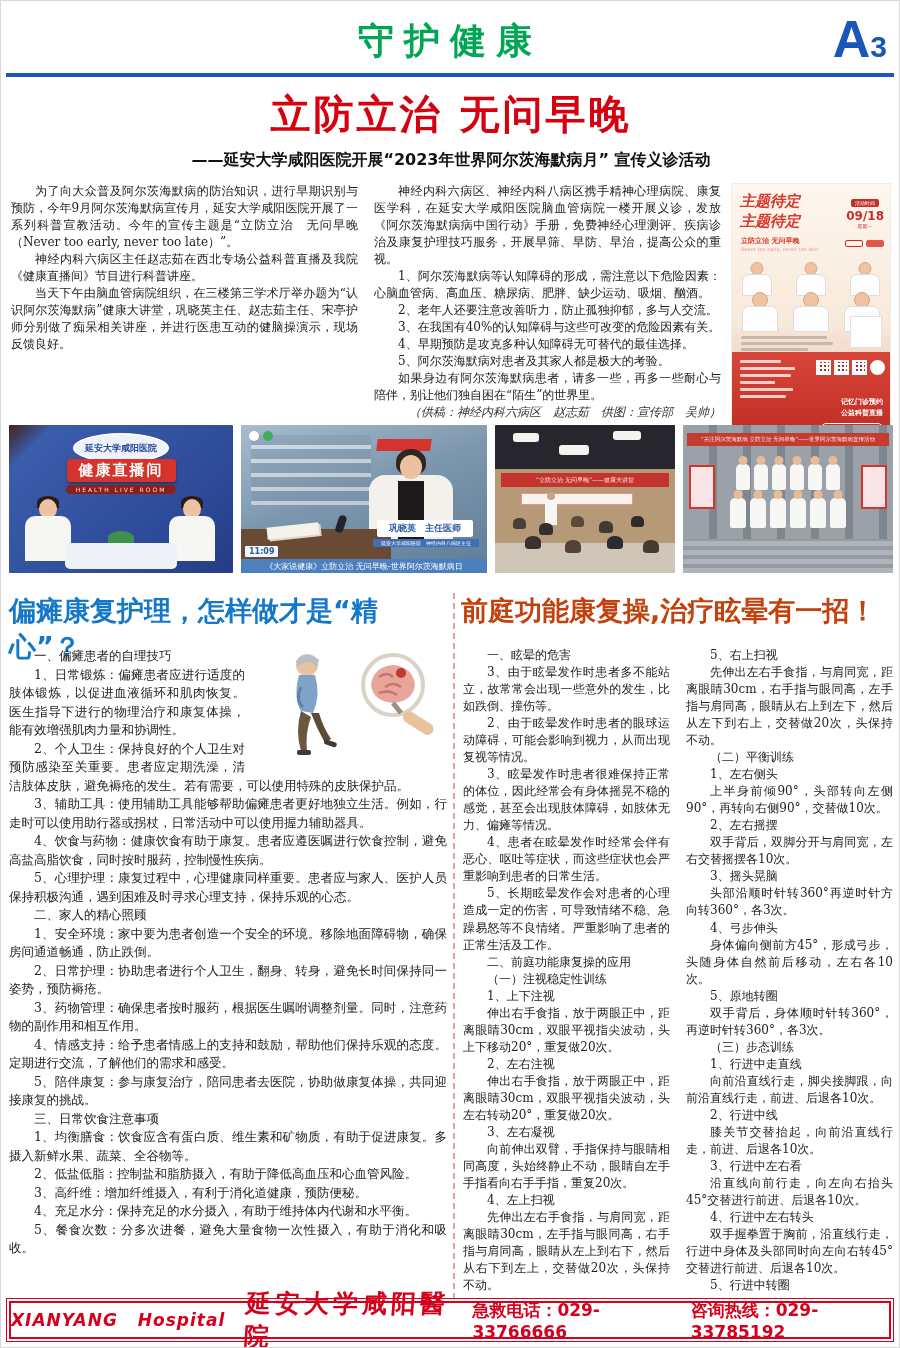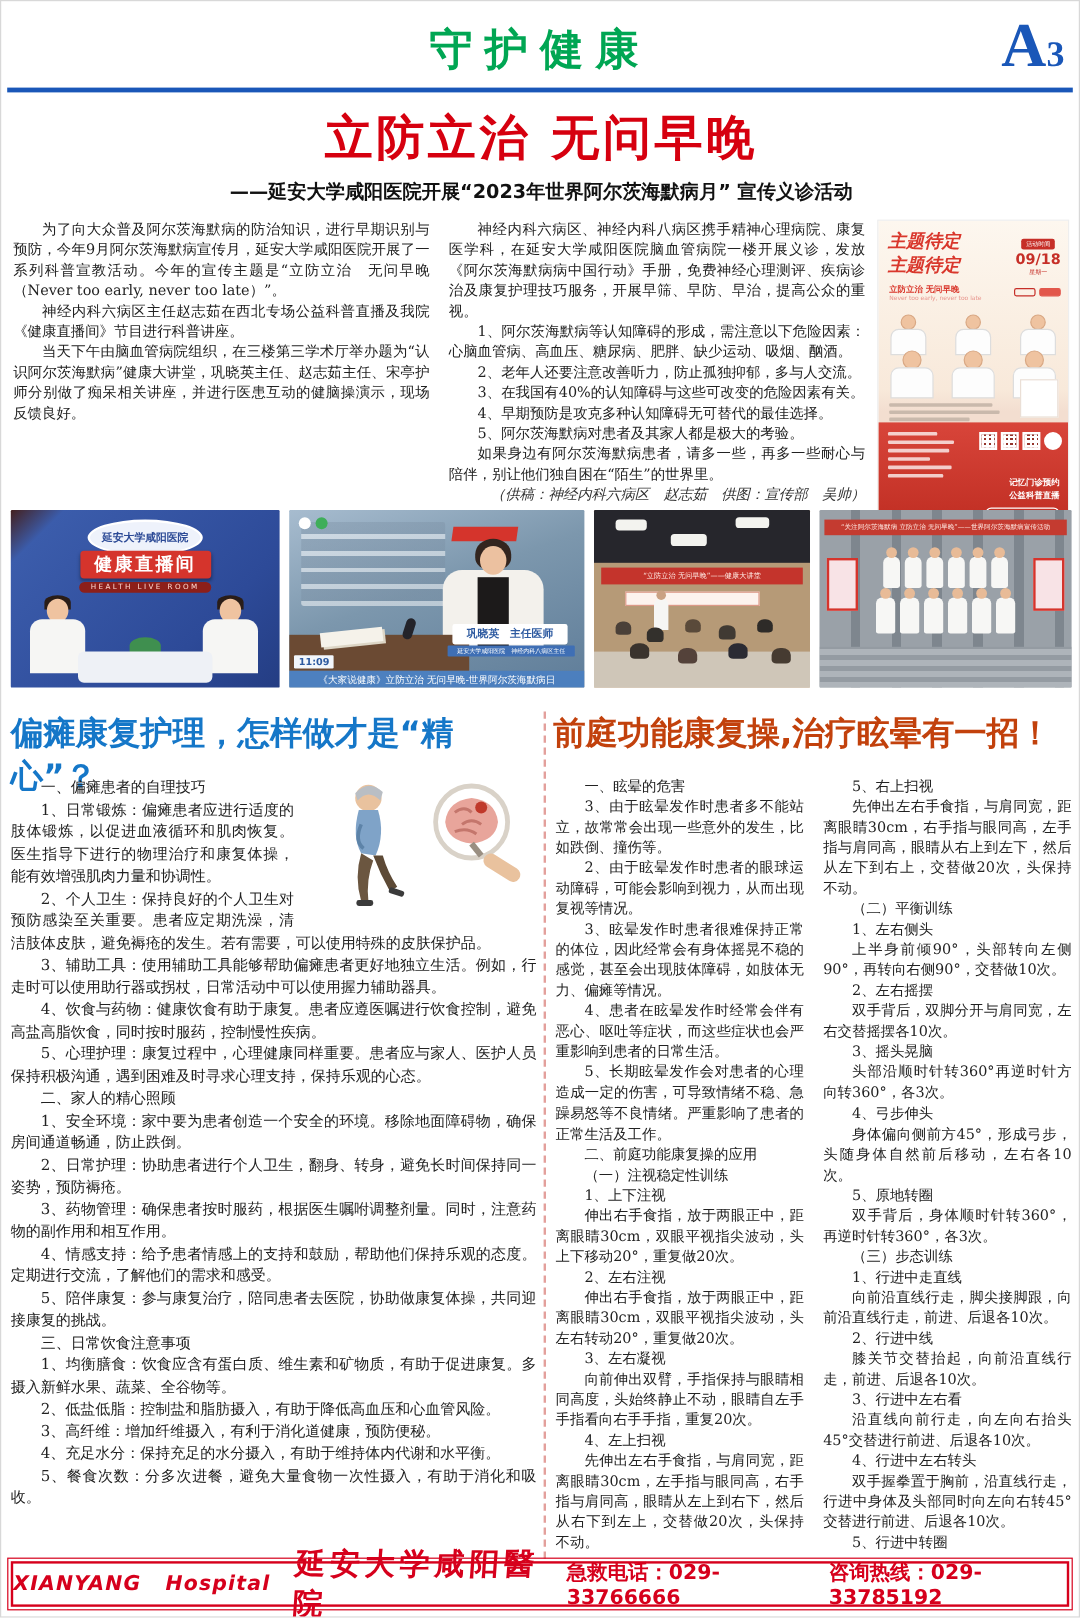--- a/index.html
+++ b/index.html
@@ -3,21 +3,21 @@
 <meta charset="utf-8">
 <style>
   * { margin:0; padding:0; box-sizing:border-box; }
   html,body { background:#e9e9e9; }
   body { font-family:"DejaVu Serif", serif; }
   .page { position:relative; width:900px; height:1348px; background:#ffffff; margin:0 auto; overflow:hidden; border:1px solid #d8d8d8; }
 
   
   .masthead { position:absolute; top:8px; left:0; right:0; height:60px; }
   .masthead-title { text-align:center; color:#00a653; font-family:"DejaVu Sans",sans-serif; font-weight:bold; font-size:36px; letter-spacing:10px; padding-top:8px; }
-  .page-no { position:absolute; right:12px; top:0; color:#1a57b8; font-family:Liberation Serif, serif; font-weight:bold;margin-left:48px; }
+  .page-no { position:absolute; right:12px; top:0; color:#1a57b8; font-family:Liberation Sans, sans-serif; font-weight:bold;margin-left:48px; }
   .page-no .letter { font-size:52px; }
   .page-no .digit  { font-size:30px; }
   .masthead-rule { position:absolute; top:72px; left:5px; right:5px; height:4px; background:#1a57b8; }
 
   
   .a1 { position:absolute; top:80px; left:10px; width:880px; }
   .a1-title { text-align:center; color:#d6000f; font-family:"DejaVu Sans",sans-serif; font-weight:bold; font-size:40px; letter-spacing:3px; margin-top:6px; }
   .a1-subtitle { text-align:center; font-family:"DejaVu Sans",sans-serif; font-weight:bold; font-size:16px; color:#111; margin-top:8px; }
   .a1-body { display:flex; gap:10px; margin-top:12px; height:258px; }
   .a1-cols { flex:1; display:flex; gap:16px; overflow:hidden; }

